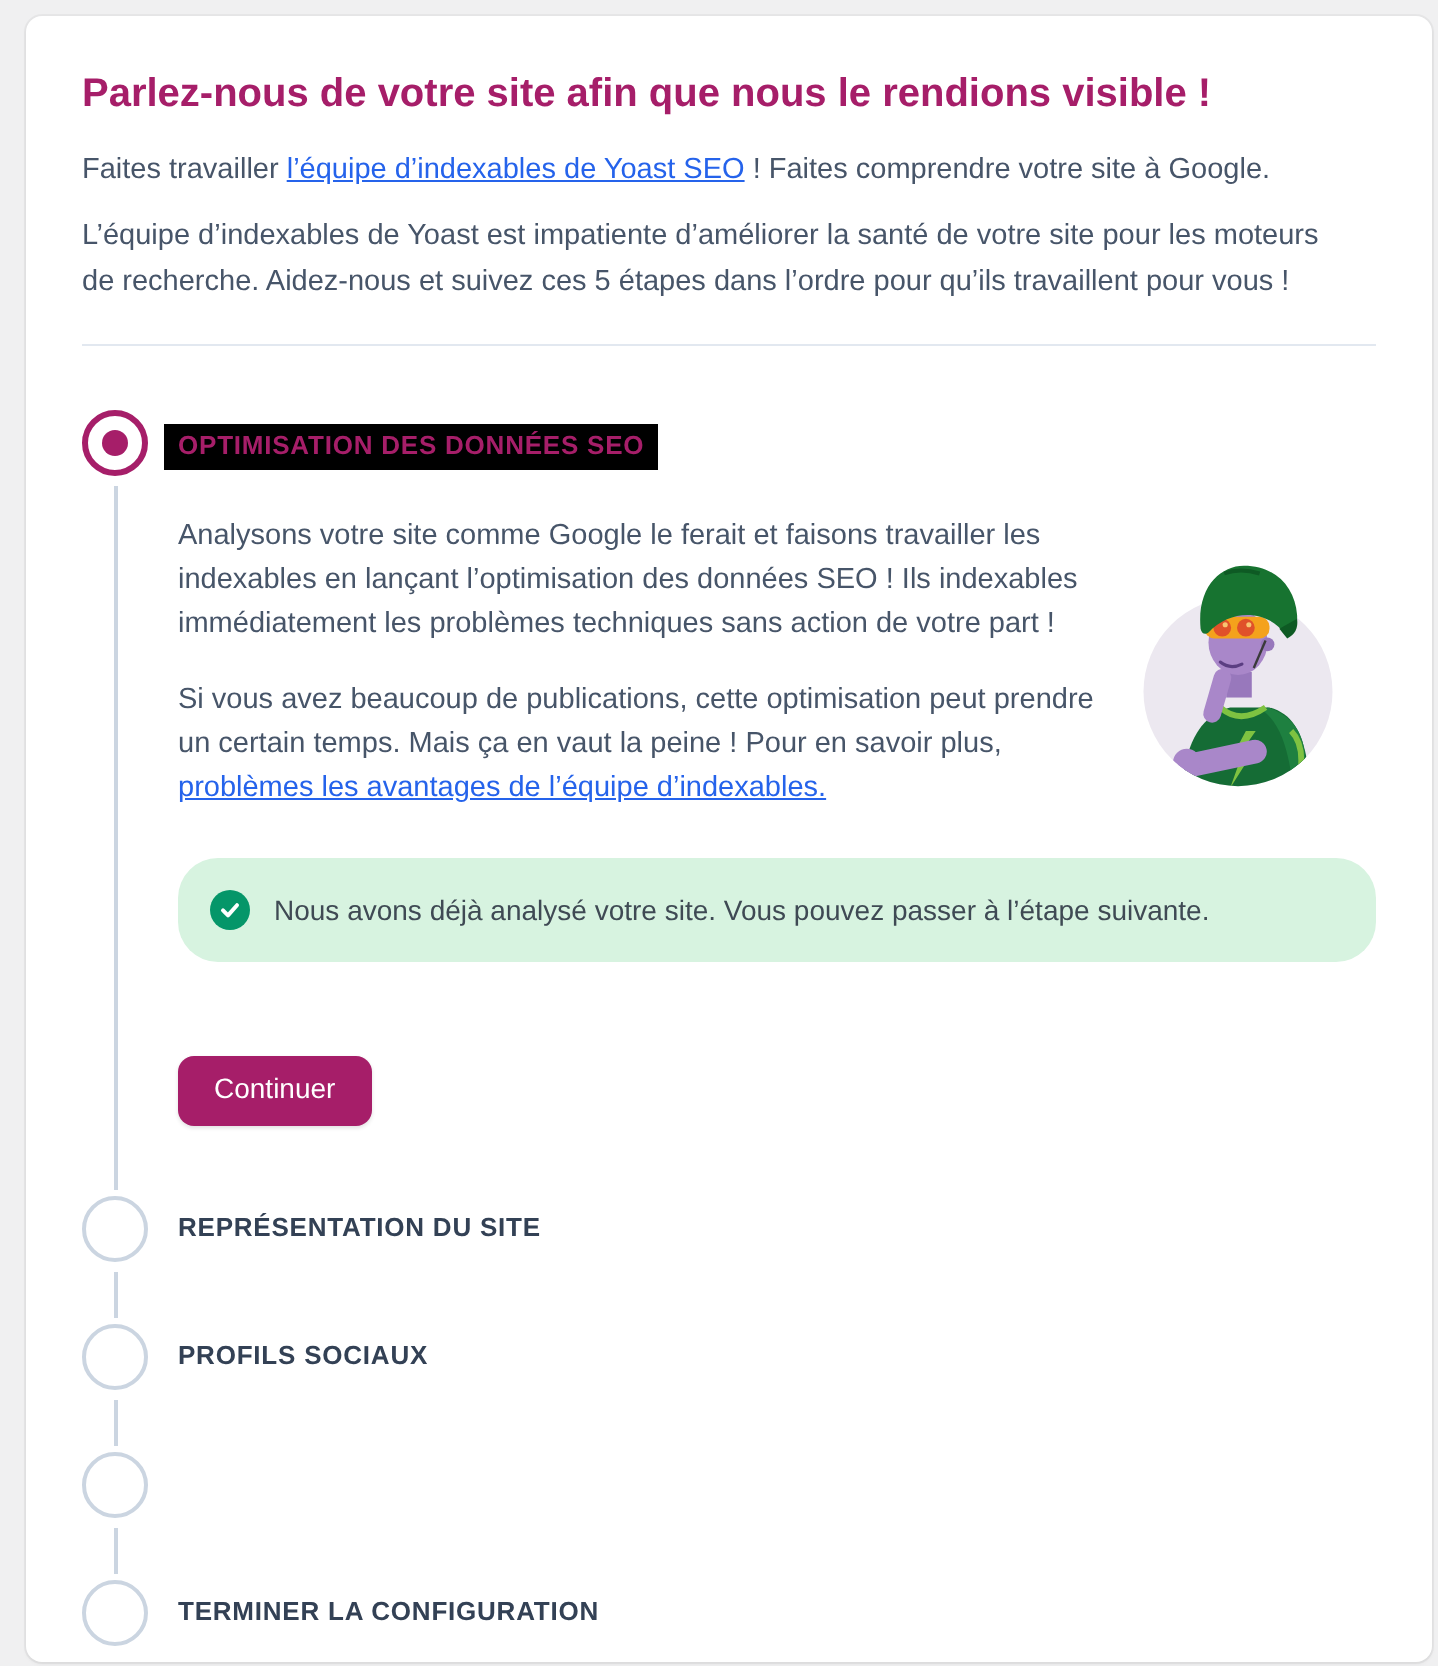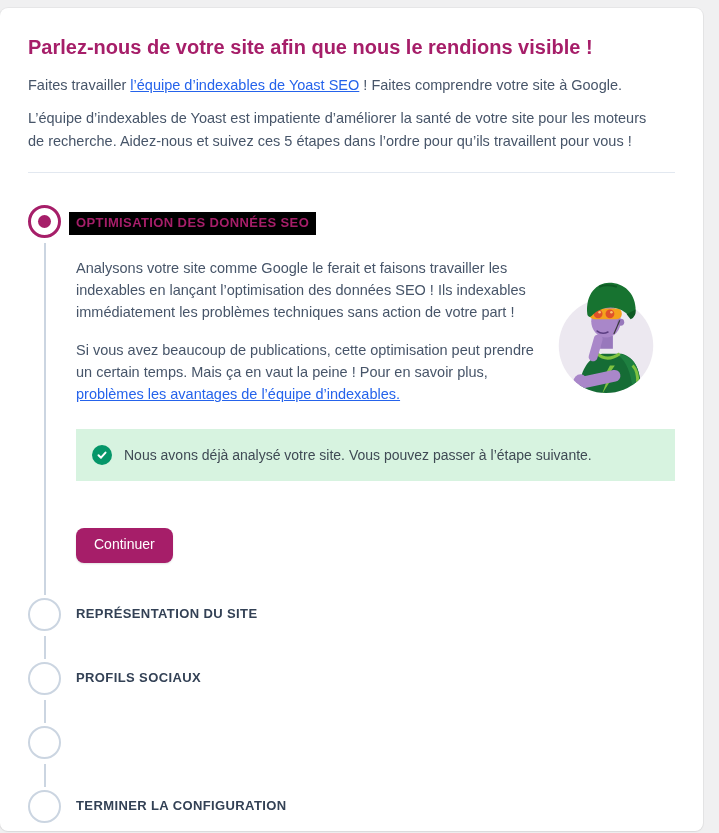--- a/index.html
+++ b/index.html
@@ -10,21 +10,21 @@
   }
   .viewport {
     position: relative;
     width: 719px;
     height: 833px;
     background: #F0F0F1;
     overflow: hidden;
   }
   .card {
     position: absolute;
-    left: 0;
+    left: 13px;
     top: 8px;
     width: 703px;
     height: 823px;
     box-sizing: border-box;
     background: #FFFFFF;
     border-radius: 8px;
     box-shadow: 0 0 0 1px rgba(0,0,0,0.04), 0 1px 2px rgba(0,0,0,0.06);
     padding: 26px 28px 24px 28px;
     overflow: hidden;
   }
@@ -132,21 +132,21 @@
   .body-texts p:last-child { margin-bottom: 0; }
   .illustration {
     width: 118px;
     height: 126px;
     margin: 14px 10px 0 0;
     flex: 0 0 auto;
   }
   .alert-success {
     margin-top: 24px;
     background: #D7F3E0;
-    border-radius: 0;
+    border-radius: 20px;
     padding: 16px;
     display: flex;
     align-items: center;
     gap: 12px;
     font-size: 14px;
     color: #3F4A54;
     line-height: 1.4;
     box-sizing: border-box;
   }
   .check-badge {

